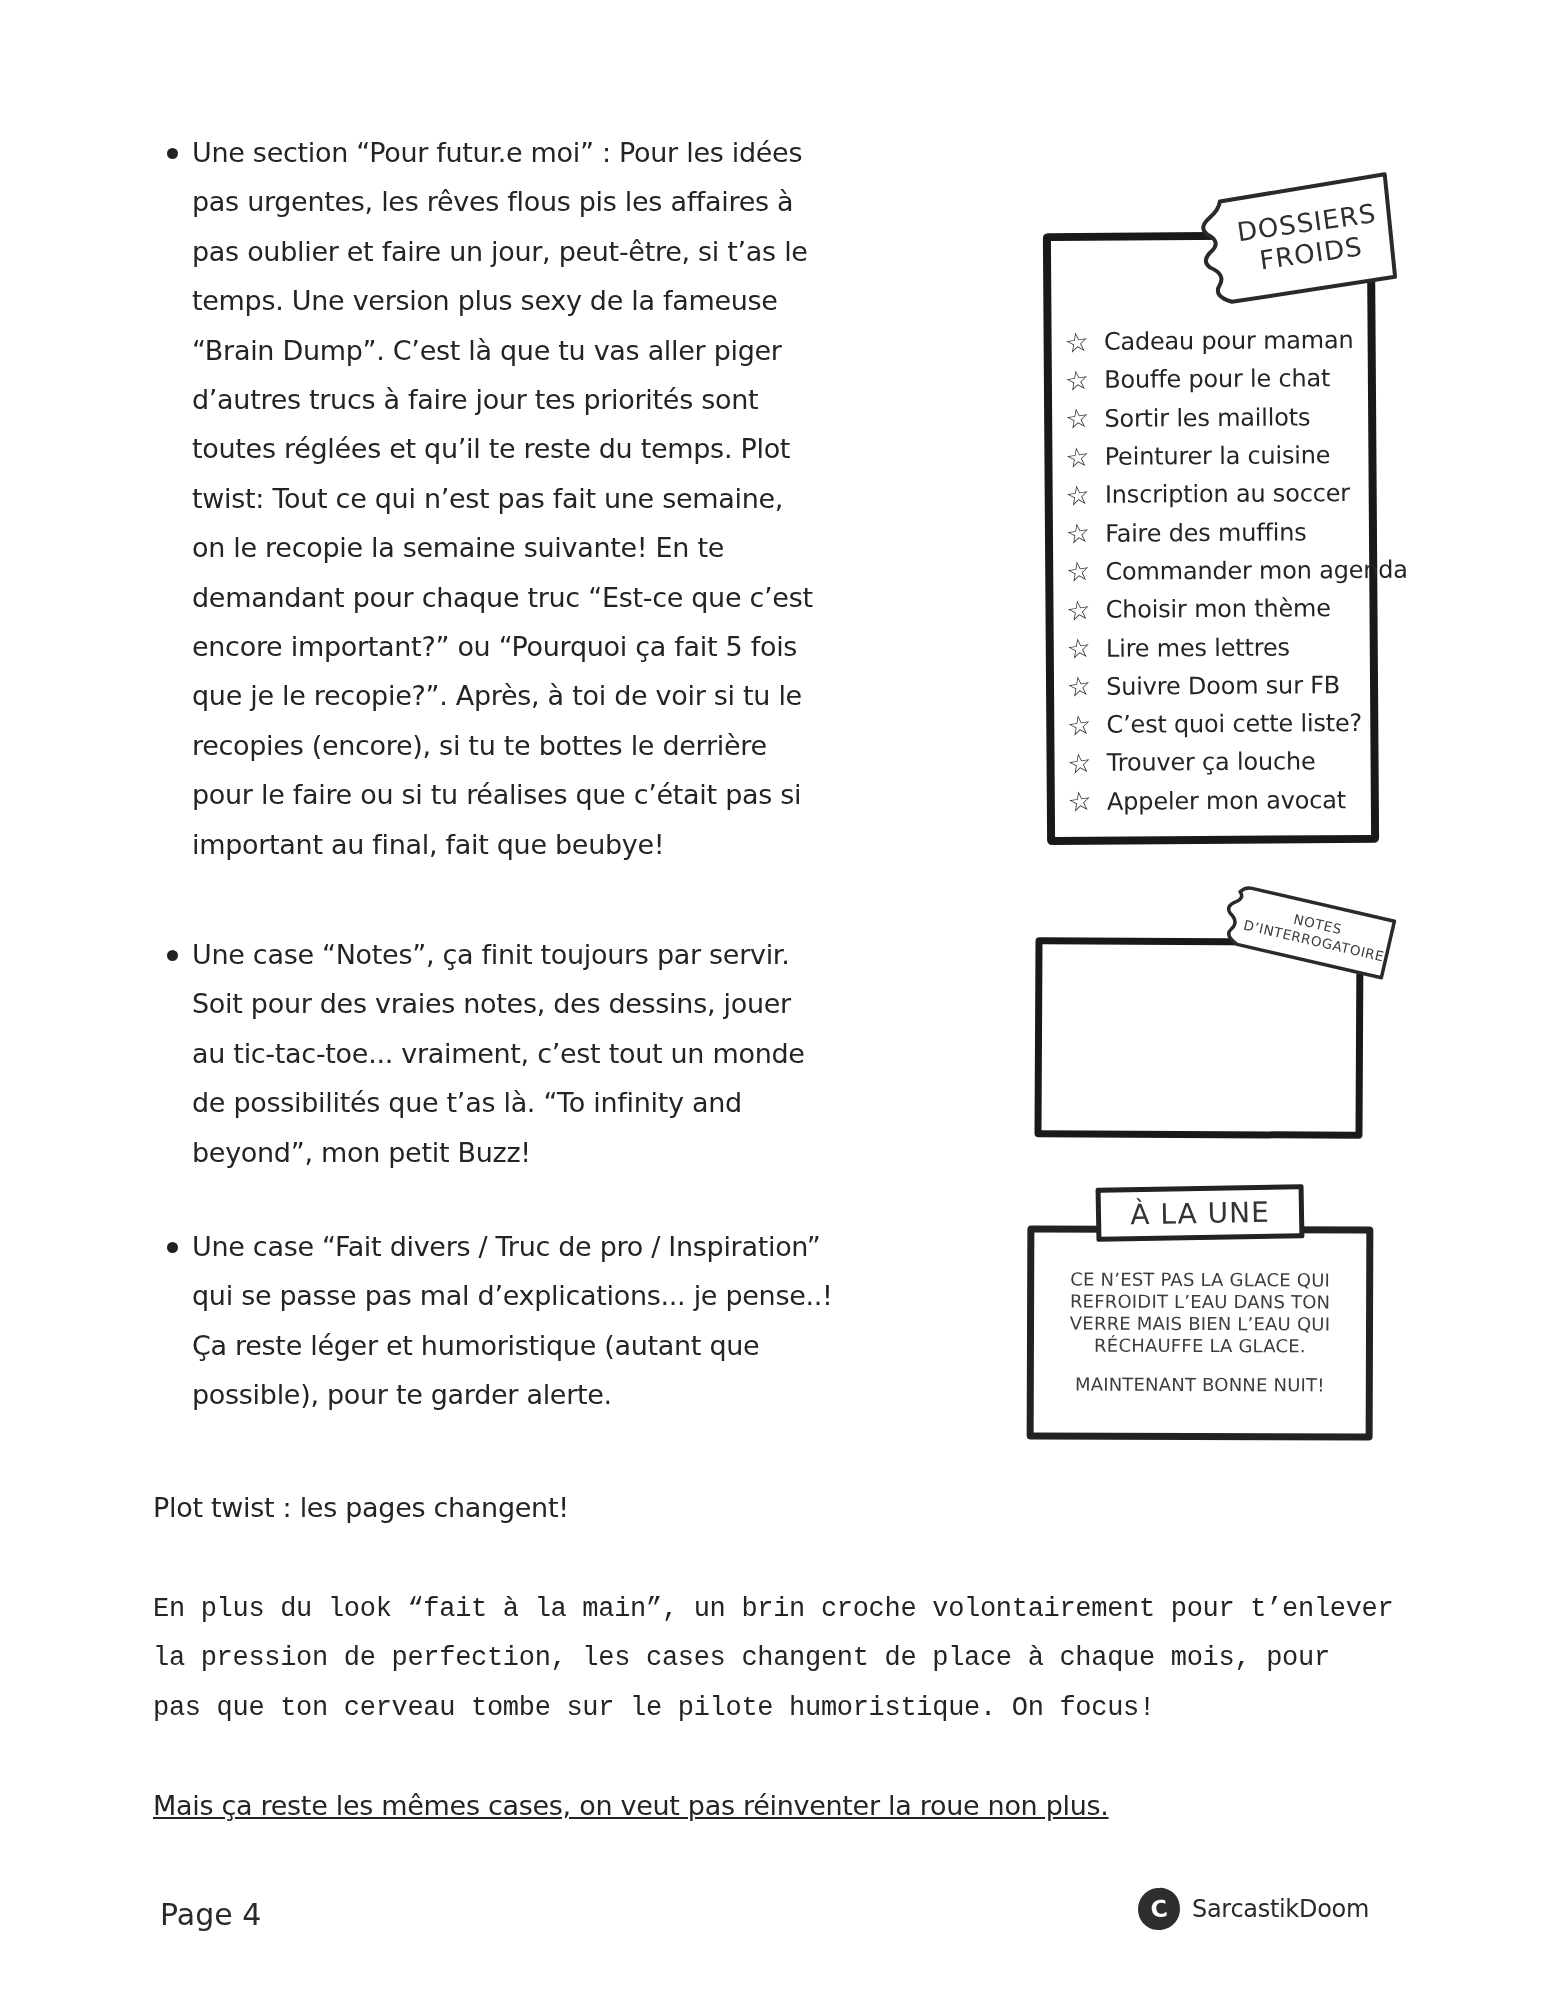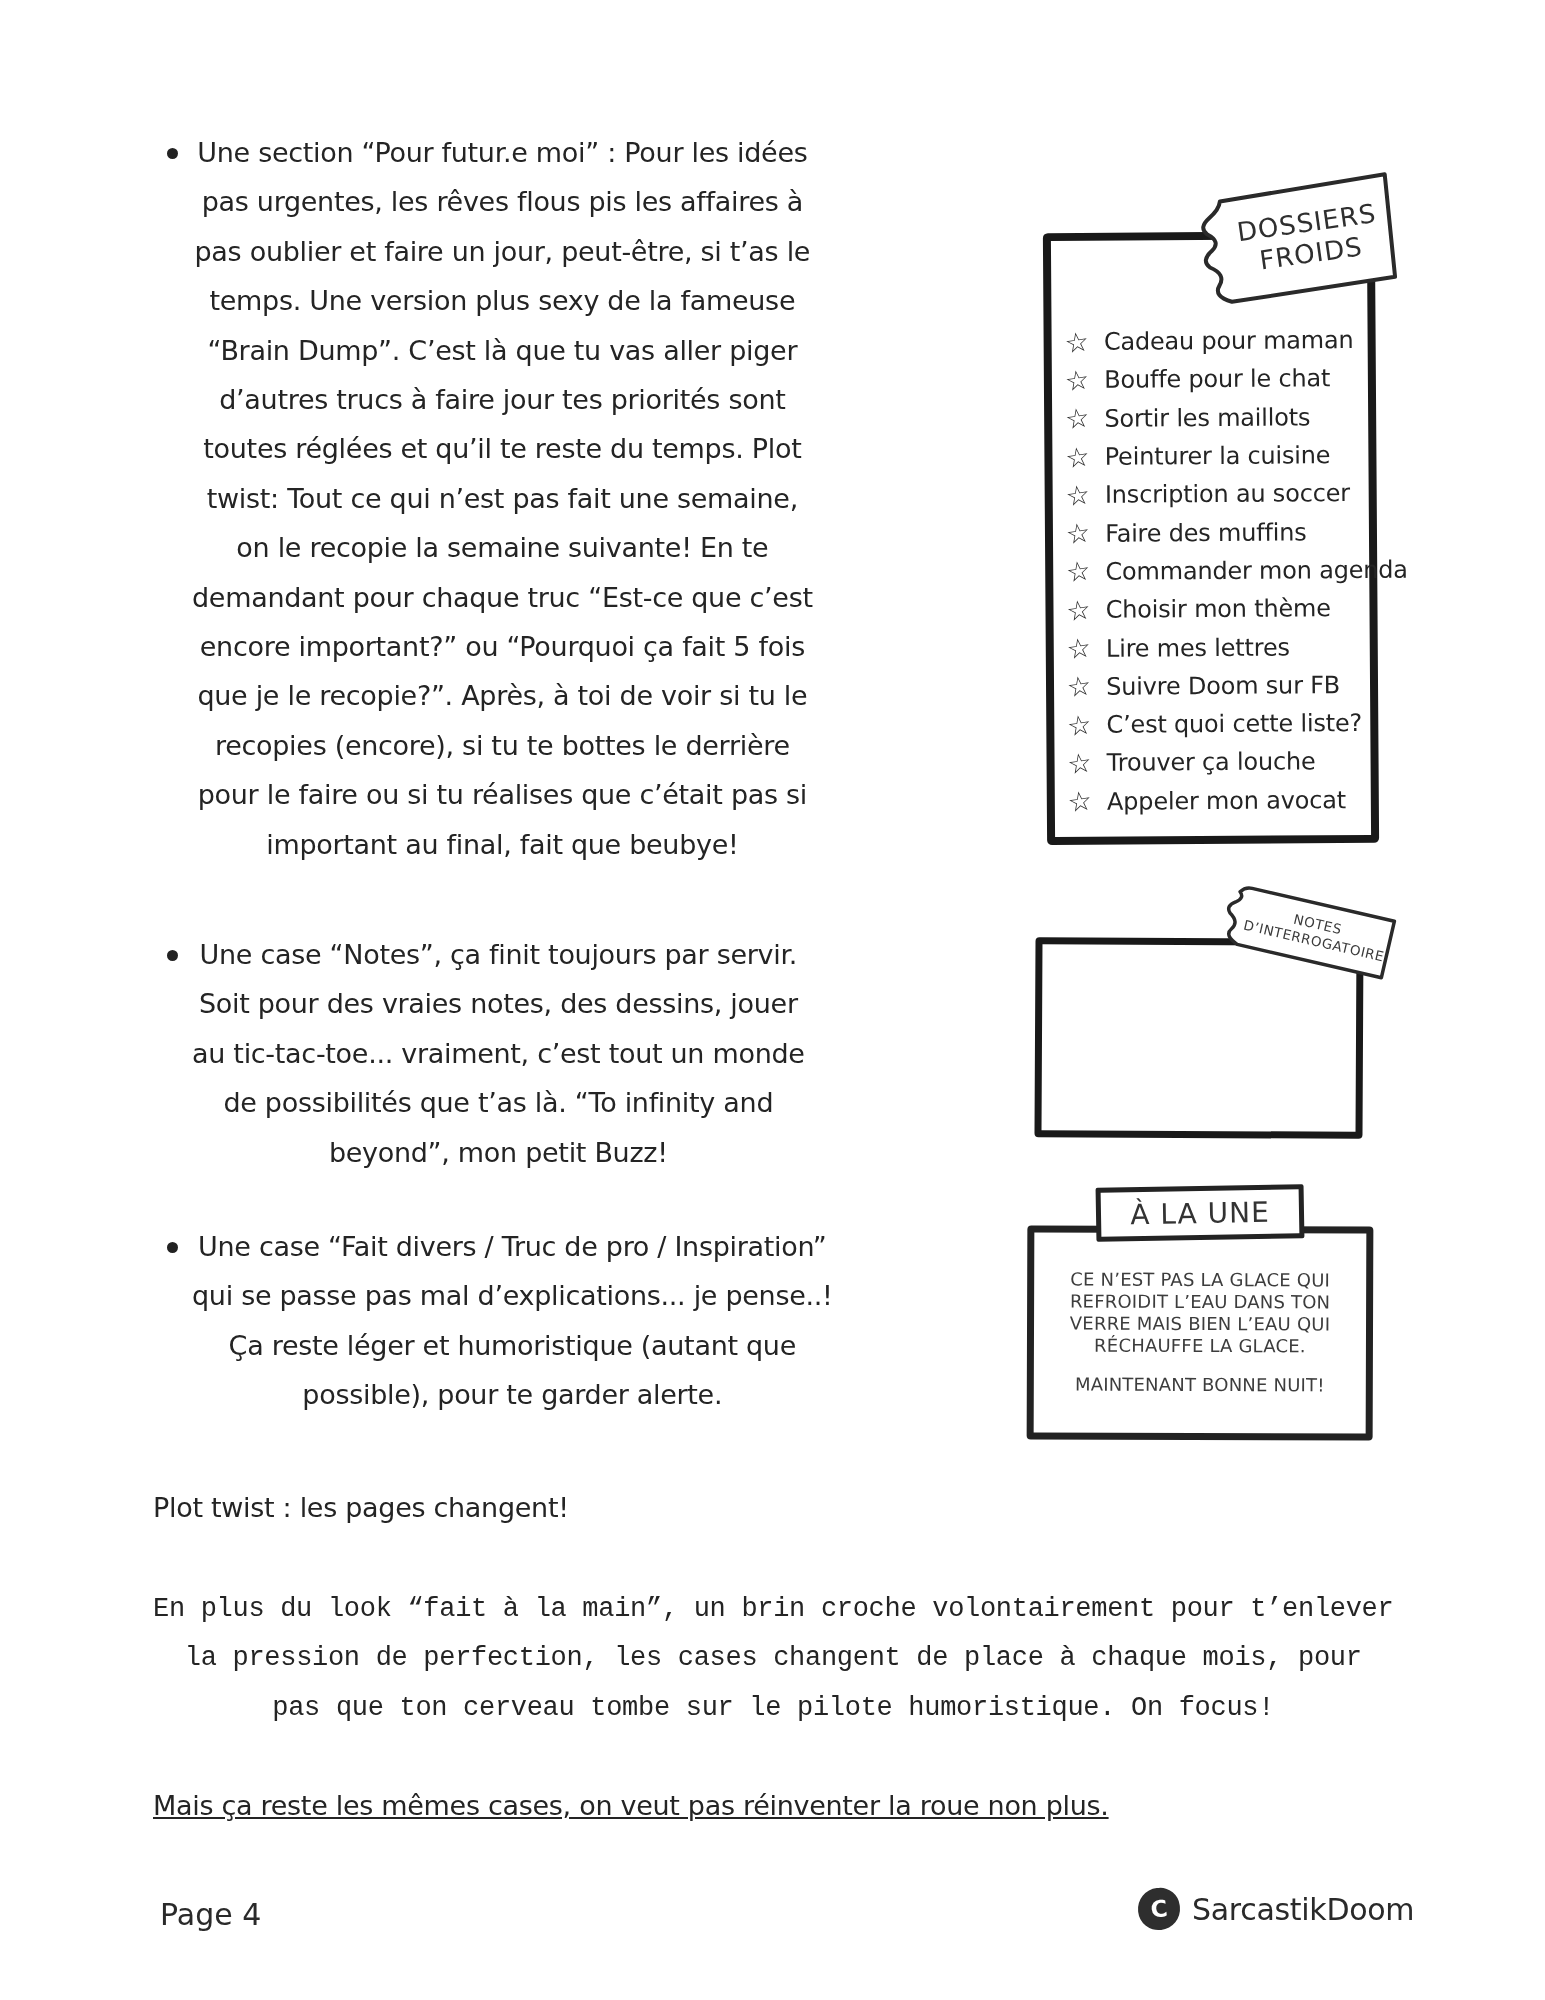--- a/index.html
+++ b/index.html
@@ -1,21 +1,21 @@
 <!DOCTYPE html>
 <html><head>
 <meta charset="utf-8">
 <style>
   html,body{margin:0;padding:0;background:#ffffff;}
   .page{
     position:relative;width:1545px;height:2000px;background:#ffffff;overflow:hidden;
     font-family:"DejaVu Sans", sans-serif;color:#232323;
   }
   
-  .textblock{position:absolute;font-size:27px;letter-spacing:-0.3px;color:#242424;text-align:center;}
+  .textblock{position:absolute;font-size:27px;letter-spacing:-0.3px;color:#242424;}
   .textblock .line{line-height:49.4px;white-space:nowrap;}
   .bullet{left:163px;}
   .bullet .lines{margin-left:29px;}
   .dot{position:absolute;left:4px;top:20px;width:11px;height:11px;border-radius:50%;background:#222;}
   .para{left:153px;}
   
   .dossiers-box{
     position:absolute;left:1045px;top:232px;width:332px;height:612px;box-sizing:border-box;
     border:8px solid #191919;border-radius:5px;transform:rotate(-0.4deg);background:#fff;z-index:1;
   }
@@ -50,21 +50,21 @@
   .alaune-text .line{white-space:nowrap;}
   .alaune-closing{margin-top:17px;font-size:18px;color:#3d3d3d;letter-spacing:0.2px;}
   
   .footer-left{position:absolute;left:160px;top:1890px;font-size:30px;color:#2a2a2a;line-height:49px;}
   .footer-right{position:absolute;left:1138px;top:1888px;display:flex;align-items:center;}
   .copyright-icon{
     width:42px;height:42px;border-radius:50% 46% 50% 48%;background:#2e2e2e;color:#ffffff;
     display:flex;align-items:center;justify-content:center;font-size:23px;font-weight:bold;
     transform:rotate(-6deg);
   }
-  .footer-right .credit{margin-left:12px;font-size:30px;color:#2a2a2a;letter-spacing:-0.3px;}
+  .footer-right .credit{margin-left:12px;font-size:24px;color:#2a2a2a;letter-spacing:-0.3px;}
 </style>
 </head>
 <body>
 
 <div class="page">
 
   <div class="textblock bullet" style="top:128px;">
     <div class="dot"></div>
     <div class="lines">
         <div class="line">Une section “Pour futur.e moi” : Pour les idées</div>

